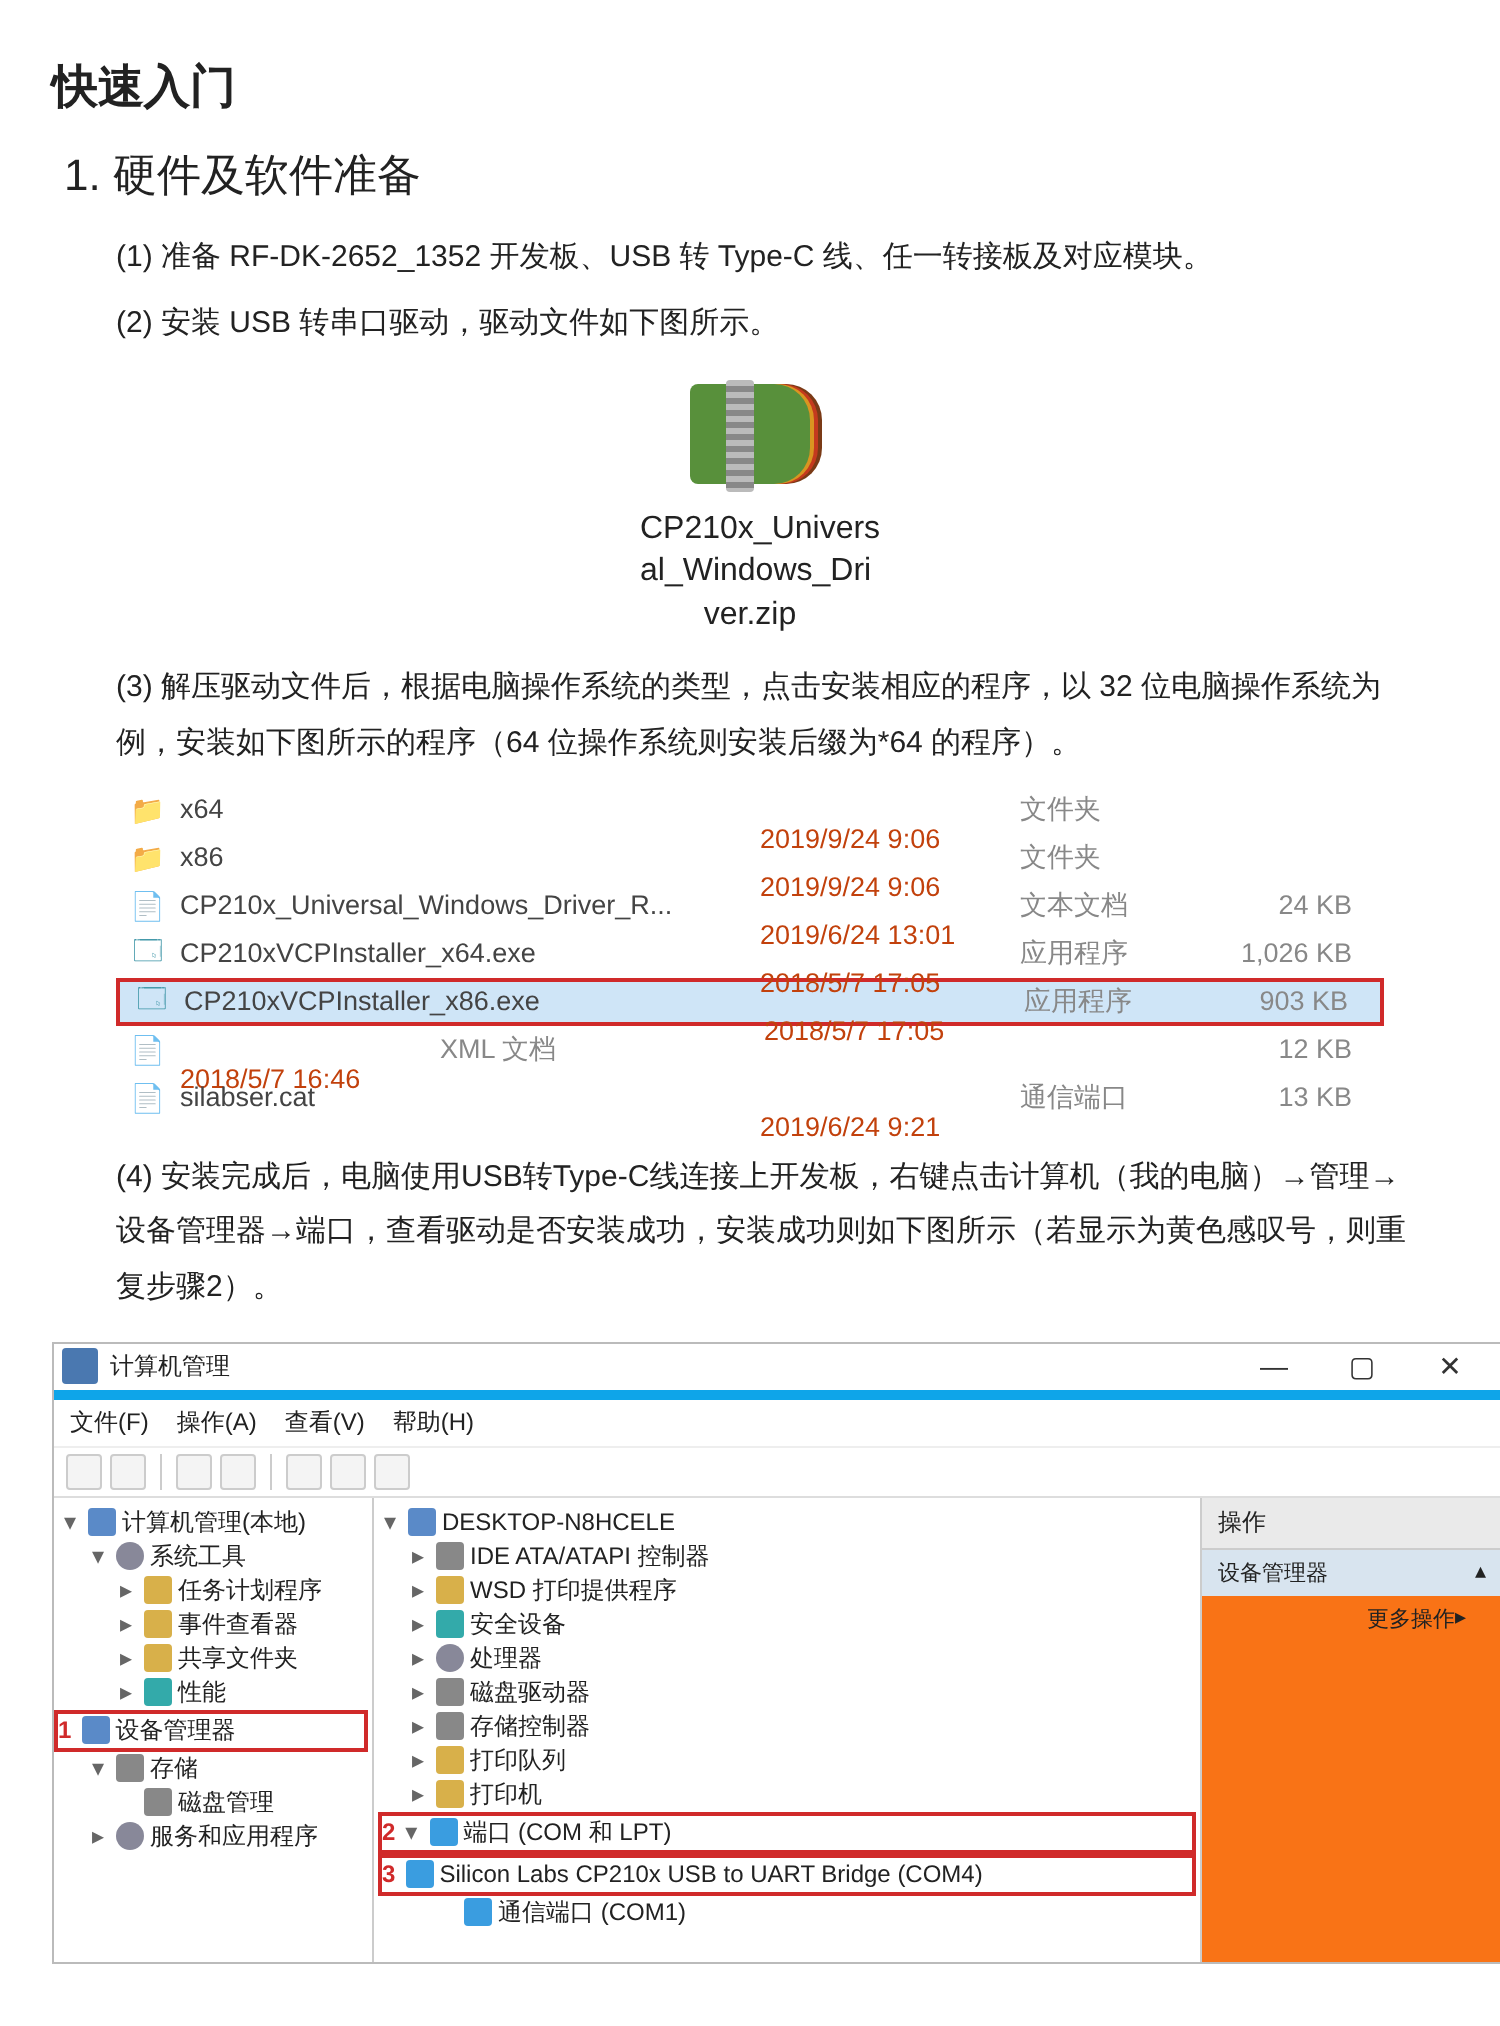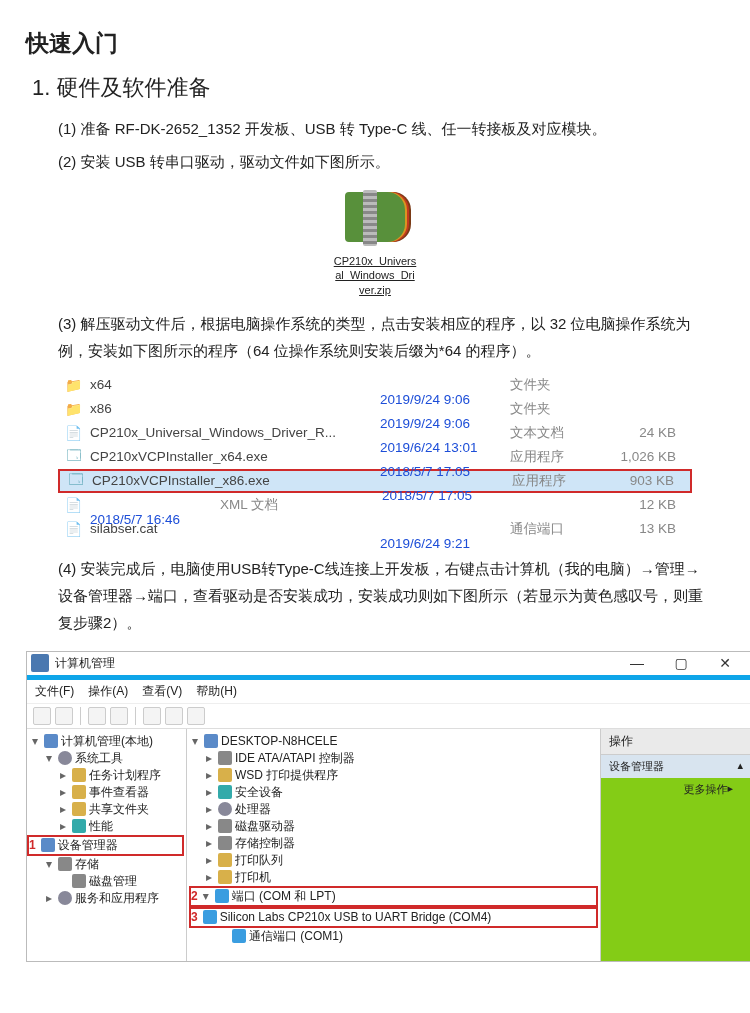--- a/index.html
+++ b/index.html
@@ -46,21 +46,21 @@
   .b1 { background:#7a3a16; transform: translateX(6px); }
   .b2 { background:#c43a1e; transform: translateX(4px); }
   .b3 { background:#d99521; transform: translateX(2px); }
   .b4 { background:#58903b; }
   .zipper {
     position:absolute; left:22px; top:4px; width:14px; height:56px;
     background:#888; border-radius:2px;
     background-image: repeating-linear-gradient(#bbb 0 3px,#888 3px 6px);
   }
   .zip-caption {
-    font-size: 11px; width: 110px; margin: 0 auto; line-height: 1.35; text-decoration: underline;
+    font-size: 16px; width: 110px; margin: 0 auto; line-height: 1.35;
   }
   
   .explorer {
     margin: 8px 32px 14px 32px;
     font-size: 13.5px;
     color: #444;
   }
   .explorer .row {
     display: flex;
     align-items: center;
@@ -69,21 +69,21 @@
   }
   .explorer .row.highlight {
     border: 2px solid #d02a2a;
     background: #cfe5f7;
   }
   .explorer .ico {
     width: 20px; text-align: center; margin-right: 6px;
     font-size: 14px;
   }
   .explorer .fname { flex: 0 0 290px; overflow:hidden; white-space:nowrap; text-overflow:ellipsis; }
-  .explorer .fdate { flex: 0 0 130px; color:#1d4ed8;margin-top:30px; }
+  .explorer .fdate { flex: 0 0 130px; color:#c2410c;margin-top:30px; }
   .explorer .ftype { flex: 0 0 90px; color:#888; }
   .explorer .fsize { flex: 1 1 auto; text-align: right; color:#888; padding-right:10px;}
   .folder { color:#e2b94a; }
   .txt { color:#5a7aa8; }
   .exe { color:#49a; }
   .xml { color:#999; }
   .cat { color:#b8a14a; }
   
   .mmc-wrap {
     margin: 14px 0 0 0;
@@ -111,21 +111,21 @@
   .tsep { width:1px; height:18px; background:#ccc; margin:0 3px;}
   .mmc-body { display:flex; height:232px; }
   .lefttree {
     width:160px; border-right:1px solid #ccc; padding:4px 2px;
     overflow:hidden;
   }
   .midtree {
     flex:1; border-right:1px solid #ccc; padding:4px 2px; overflow:hidden;
   }
   .rightpane {
-    width:150px; background:#84cc16;
+    width:150px; background:#f97316;
   }
   .rp-head { background:#eaeaea; border-bottom:1px solid #ccc; padding:4px 8px; font-weight:400;}
   .rp-sub { padding:4px 8px; background:#d8e4ef; font-size:11px; display:flex; justify-content:space-between;}
   .rp-item { padding:4px 18px; font-size:11px; display:flex; justify-content:flex-end;}
   .tree-node {
     display:flex; align-items:center; line-height:17px; white-space:nowrap;
   }
   .tree-node .caret { width:12px; text-align:center; color:#666;}
   .tree-node .nico {
     width:14px; height:14px; margin:0 3px; display:inline-block;

